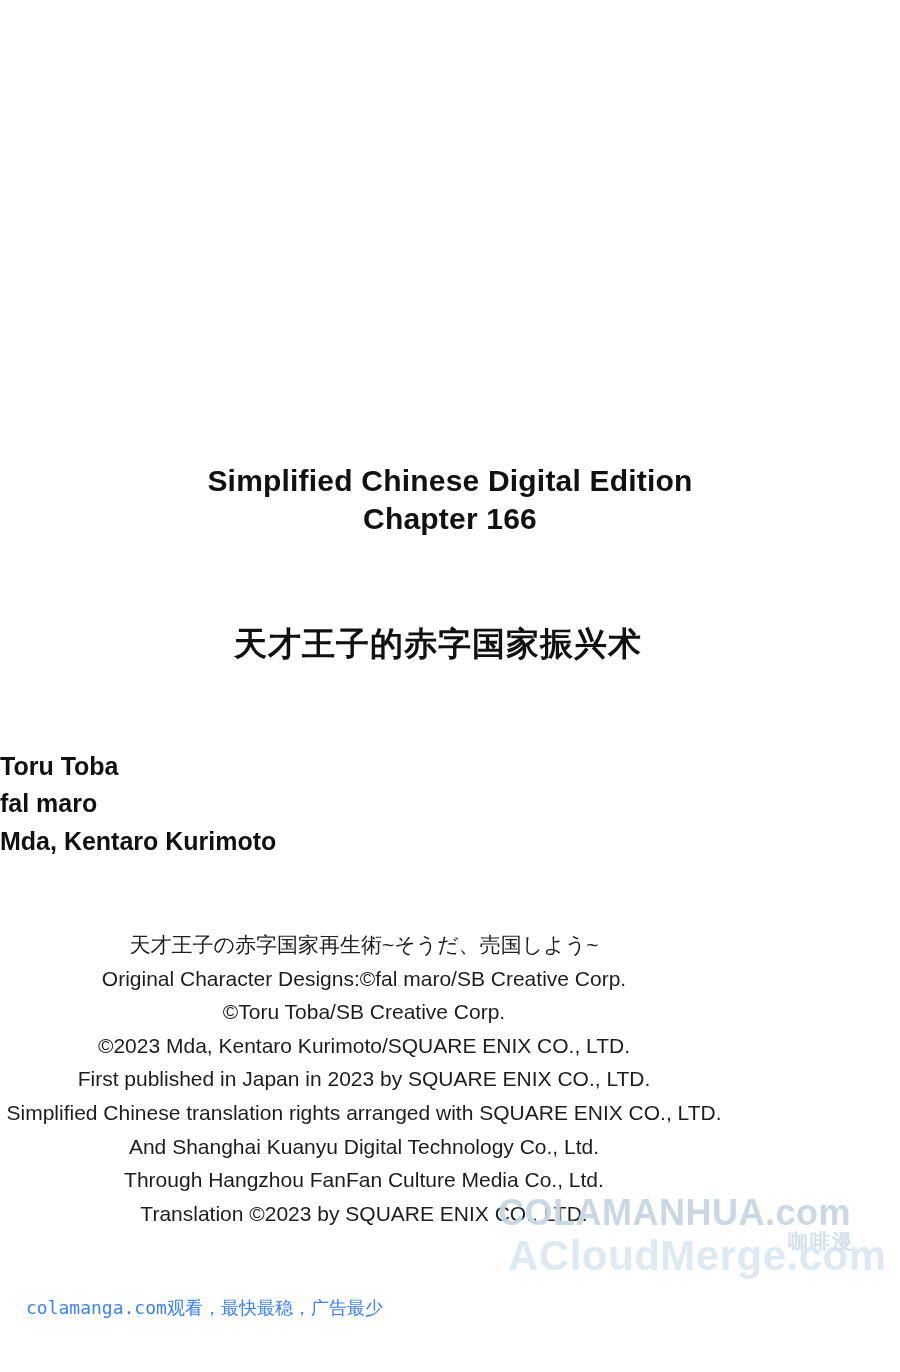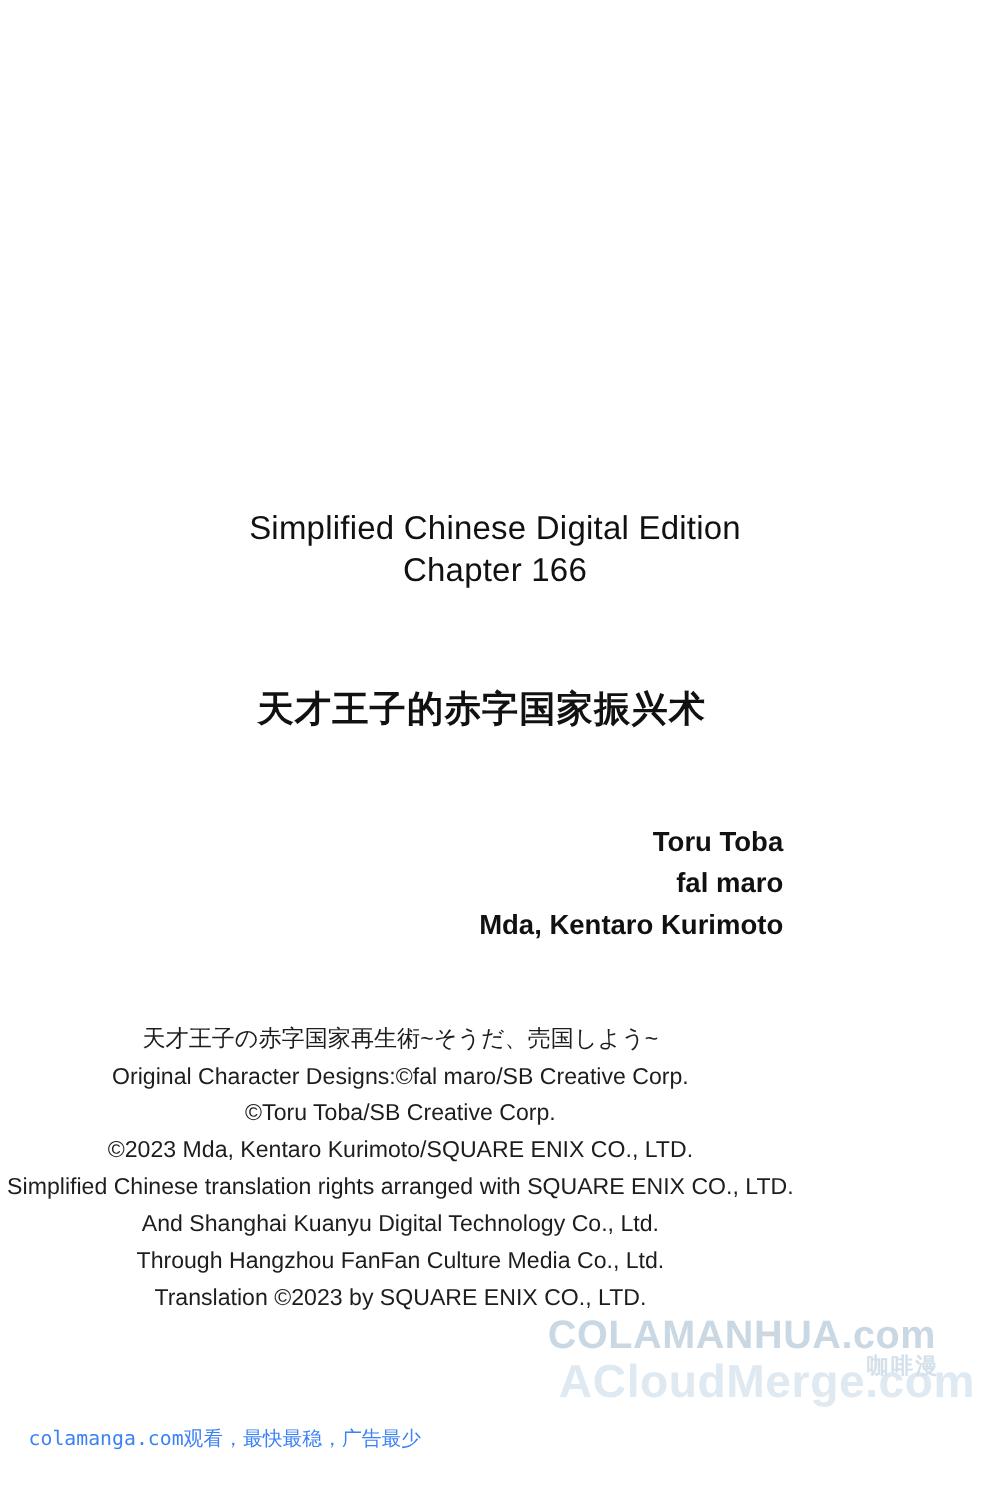--- a/index.html
+++ b/index.html
@@ -14,21 +14,21 @@
   .page {
     position: relative;
     width: 900px;
     height: 1372px;
     background: #ffffff;
     overflow: hidden;
   }
 
   .edition-line {
     font-size: 30px;
-    font-weight: 400;
+    font-weight: 700;
     letter-spacing: 0.2px;
     line-height: 1.28;
     color: #111111;
   }
 
   .edition-wrap {
     position: absolute;
     top: 462px;
     width: 900px;
     text-align: center;
@@ -42,21 +42,21 @@
     font-size: 33px;
     font-weight: 700;
     letter-spacing: 1px;
     color: #111111;
   }
 
   .staff-wrap {
     position: absolute;
     top: 748px;
     width: 712px;
-    text-align: right;
+    text-align: left;
   }
   .staff-line {
     font-size: 25px;
     font-weight: 700;
     line-height: 1.49;
     color: #111111;
   }
 
   .legal-wrap {
     position: absolute;
@@ -138,20 +138,21 @@
     <div class="staff-line">Toru Toba</div>
     <div class="staff-line">fal maro</div>
     <div class="staff-line">Mda, Kentaro Kurimoto</div>
   </div>
 
   <div class="legal-wrap">
     <div class="legal-line">天才王子の赤字国家再生術~そうだ、売国しよう~</div>
     <div class="legal-line">Original Character Designs:©fal maro/SB Creative Corp.</div>
     <div class="legal-line">©Toru Toba/SB Creative Corp.</div>
     <div class="legal-line">©2023 Mda, Kentaro Kurimoto/SQUARE ENIX CO., LTD.</div>
+    <div class="legal-line">First published in Japan in 2023 by SQUARE ENIX CO., LTD.</div>
     <div class="legal-line">Simplified Chinese translation rights arranged with SQUARE ENIX CO., LTD.</div>
     <div class="legal-line">And Shanghai Kuanyu Digital Technology Co., Ltd.</div>
     <div class="legal-line">Through Hangzhou FanFan Culture Media Co., Ltd.</div>
     <div class="legal-line">Translation ©2023 by SQUARE ENIX CO., LTD.</div>
   </div>
 
   <div class="watermark-main">COLAMANHUA.com</div>
   <div class="watermark-sub">ACloudMerge.com</div>
   <div class="watermark-cn">咖啡漫</div>
 

